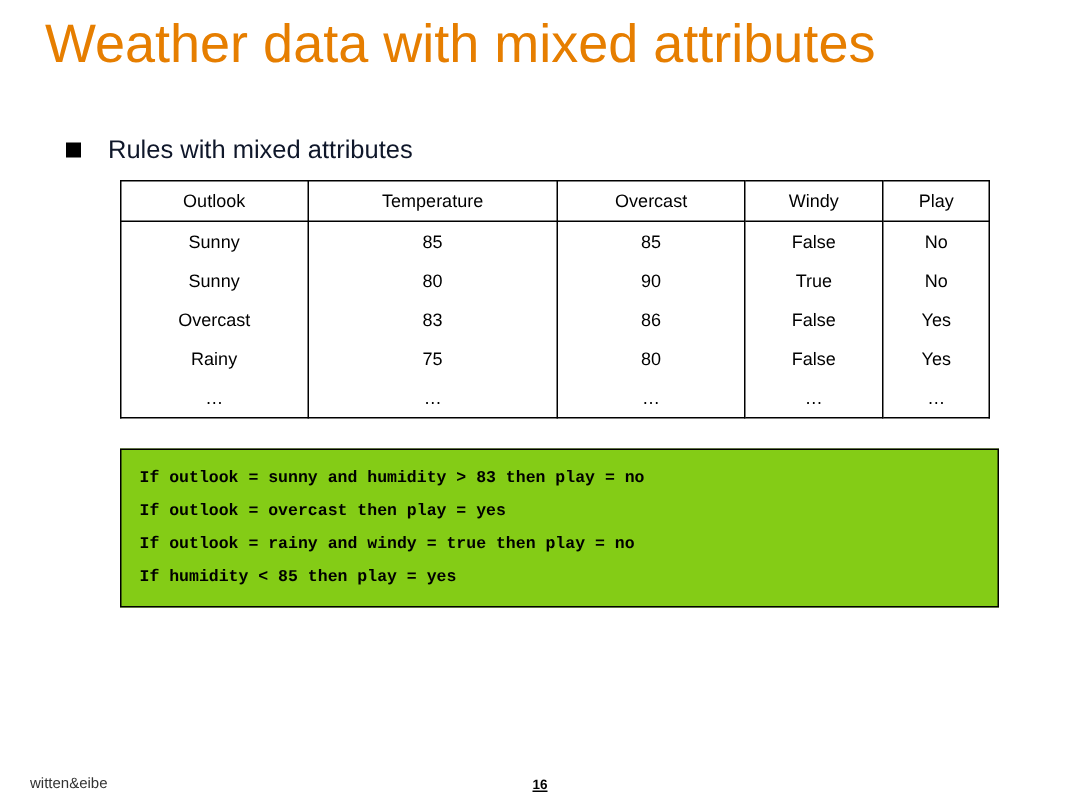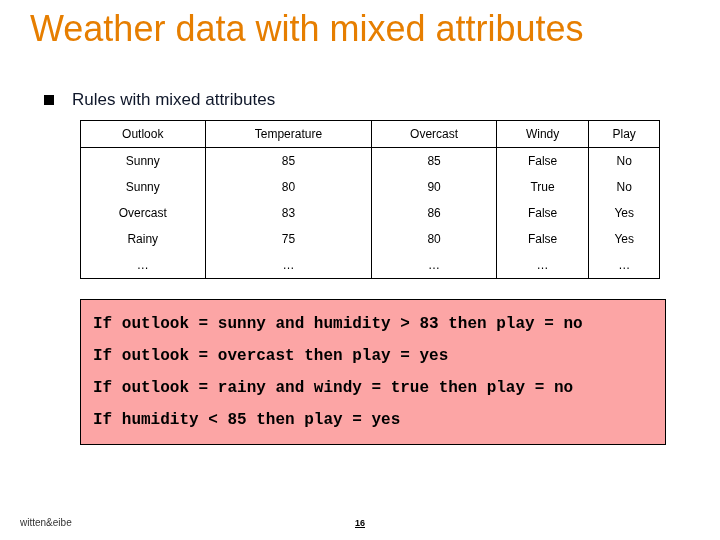--- a/index.html
+++ b/index.html
@@ -48,27 +48,27 @@
     font-weight: normal;
   }
   table.data thead th {
     border-top: 1px solid #000;
     border-bottom: 1px solid #000;
   }
   table.data tbody tr:last-child td {
     border-bottom: 1px solid #000;
   }
   .rules-box {
-    background: #fca5a5;
+    background: #84cc16;
     border: 1px solid #000;
     margin: 20px 0 0 80px;
     width: 560px;
     padding: 8px 12px;
     font-family: "Courier New", monospace;
-    font-size: 16px;
+    font-size: 11px;
     font-weight: bold;
     line-height: 2;
   }
   .footer-left {
     position: absolute;
     bottom: 12px;
     left: 20px;
     font-size: 10px;
     color: #333;
     margin-top: 23px;

